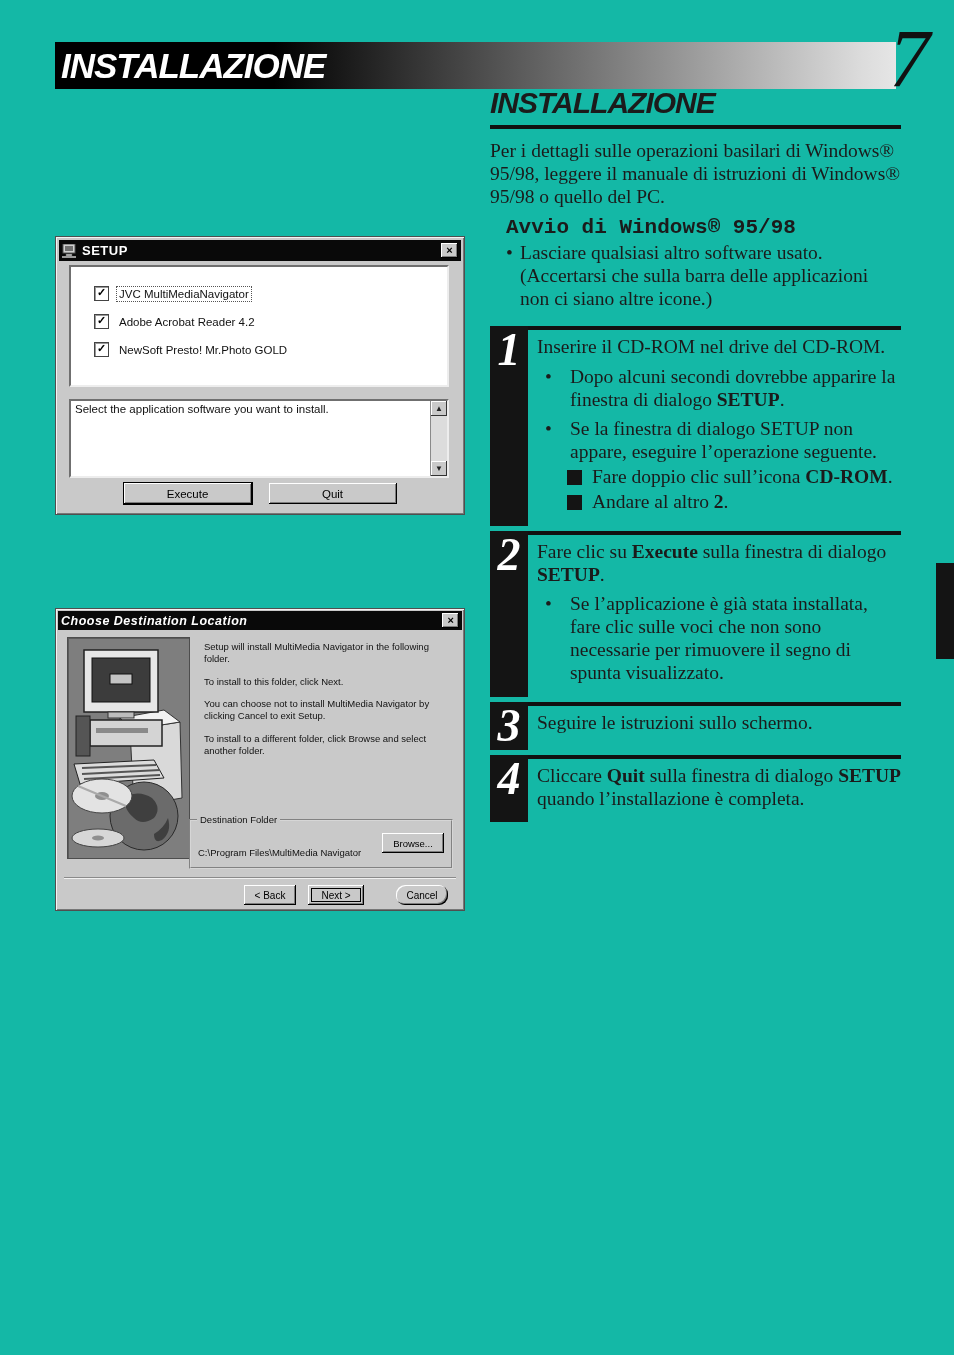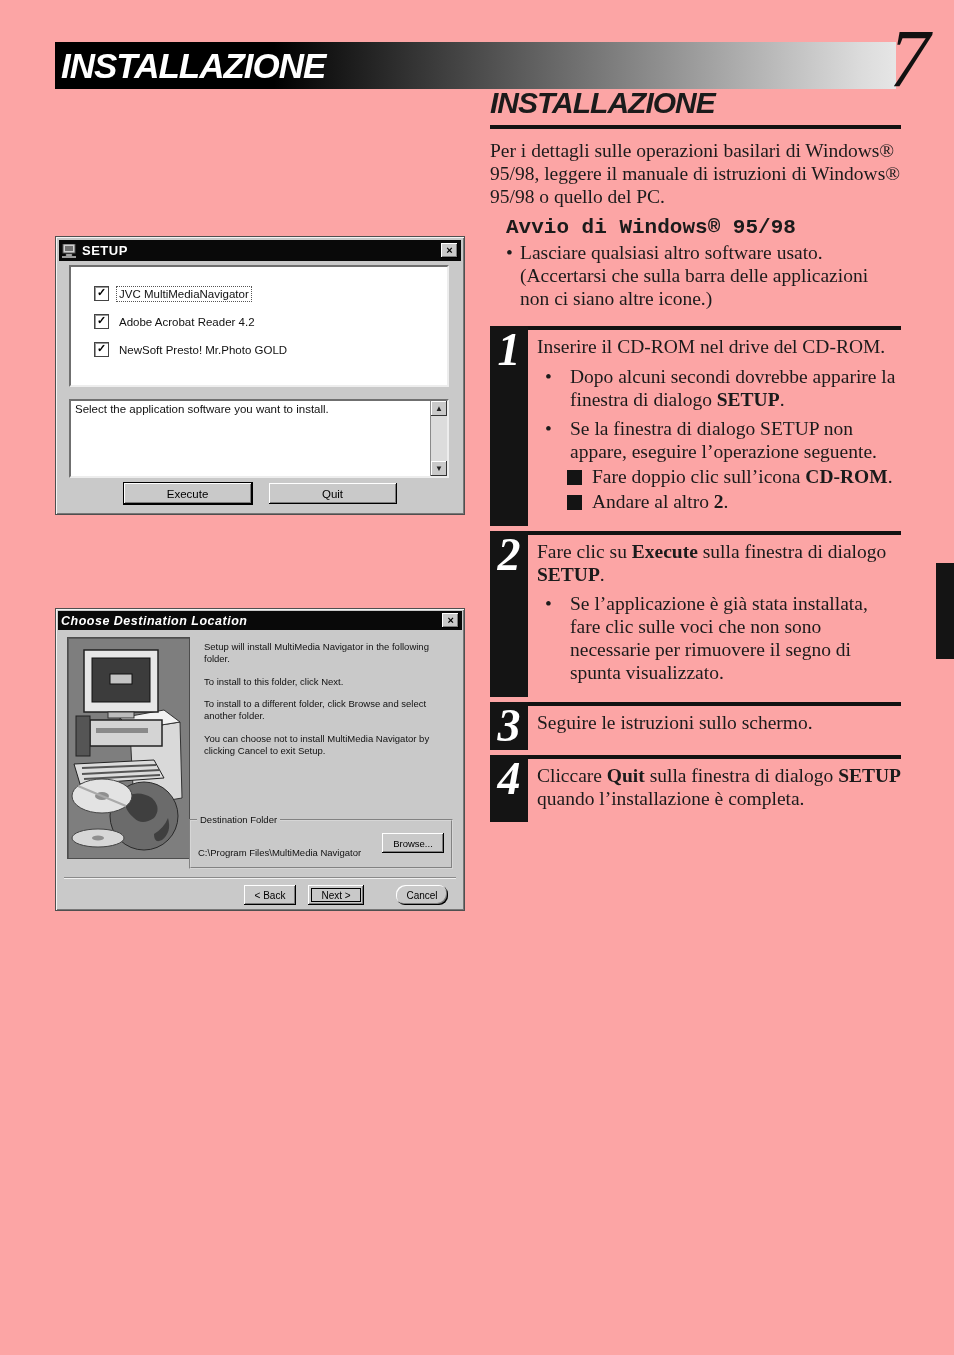--- a/index.html
+++ b/index.html
@@ -1,16 +1,16 @@
 <!DOCTYPE html>
 <html><head>
 <meta charset="utf-8">
 <style>
   html,body{margin:0;padding:0;background:#fff;}
-  .page{position:relative;width:954px;height:1355px;background:#fca5a5;overflow:hidden;
+  .page{position:relative;width:954px;height:1355px;background:#14b8a6;overflow:hidden;
         font-family:"Liberation Serif",serif;color:#1b1b1b;}
 
   
   .header-bar{position:absolute;left:55px;top:42px;width:841px;height:47px;
     background:linear-gradient(90deg,#000 0%,#000 26%,#8f8f8f 72%,#dcdcdc 96%,#e6e6e6 100%);
     display:flex;align-items:center;}
   .header-bar .bar-title{color:#fff;font-family:"Liberation Sans",sans-serif;
     font-weight:bold;font-style:italic;font-size:35px;letter-spacing:-1px;margin-left:6px;}
   .page-number{position:absolute;left:889px;top:18px;font-family:"Liberation Serif",serif;
     font-style:italic;font-size:82px;line-height:1;color:#111;}
@@ -182,22 +182,22 @@
         <ellipse cx="34" cy="158" rx="7" ry="4" fill="#8f8f8f"></ellipse>
         <line x1="10" y1="148" x2="58" y2="168" stroke="#aaa" stroke-width="2"></line>
         <ellipse cx="30" cy="200" rx="26" ry="9" fill="#d7d7d7" stroke="#444" stroke-width="1"></ellipse>
         <ellipse cx="30" cy="200" rx="6" ry="2.5" fill="#8f8f8f"></ellipse>
       </svg>
     </div>
 
     <div class="wiz-text">
       <p>Setup will install MultiMedia Navigator in the following folder.</p>
       <p>To install to this folder, click Next.</p>
+      <p>You can choose not to install MultiMedia Navigator by clicking Cancel to exit Setup.</p>
       <p>To install to a different folder, click Browse and select another folder.</p>
-      <p>You can choose not to install MultiMedia Navigator by clicking Cancel to exit Setup.</p>
     </div>
 
     <div class="groupbox">
       <span class="groupbox-label">Destination Folder</span>
       <span class="dest-path">C:\Program Files\MultiMedia Navigator</span>
       <div class="btn95 browse-btn">Browse...</div>
     </div>
 
     <div class="separator"></div>
 

